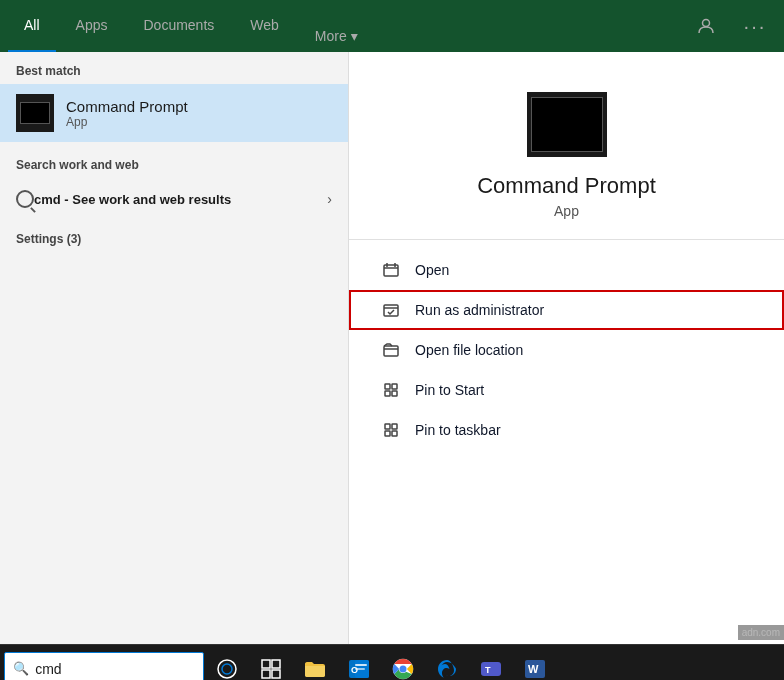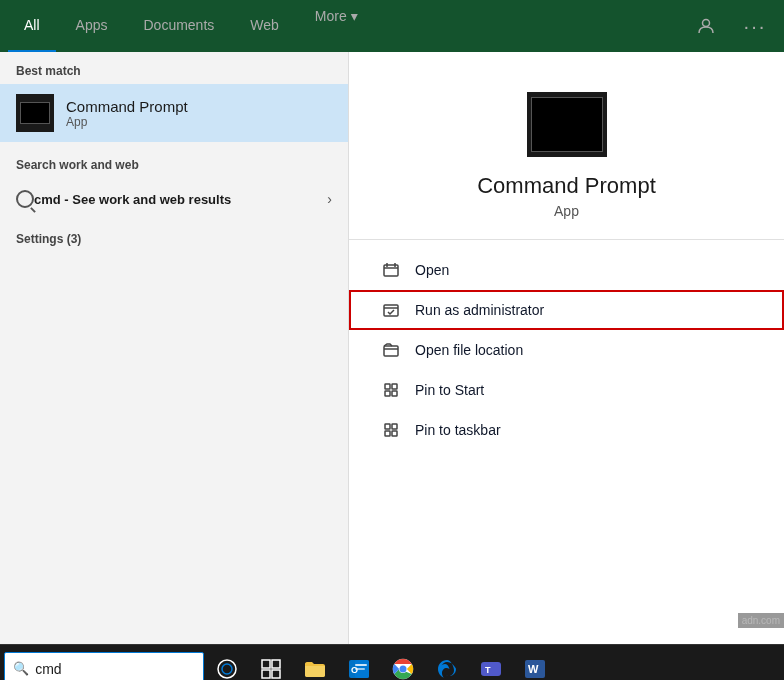--- a/index.html
+++ b/index.html
@@ -23,21 +23,21 @@
       height: 52px;
       display: flex;
       align-items: center;
     }
     .nav-tab.active {
       color: #fff;
       border-bottom: 2px solid #0078d4;
     }
     .nav-more {
       display: flex;
-      align-items: flex-start;
+      align-items: flex-end;
       gap: 4px;
       color: #aaa;
       padding: 8px 16px;
       font-size: 14px;
       cursor: pointer;
       height: 52px;
     }
     .nav-right {
       margin-left: auto;
       display: flex;
@@ -279,21 +279,21 @@
       display: flex;
       align-items: center;
       justify-content: center;
       cursor: pointer;
       border-radius: 2px;
     }
 
     
     .watermark {
       position: absolute;
-      bottom: 52px;
+      bottom: 40px;
       right: 0;
       font-size: 10px;
       color: rgba(255,255,255,0.3);
       padding: 2px 4px;
       background: rgba(0,0,0,0.4);
     }
   </style>
 </head>
 <body>
 

